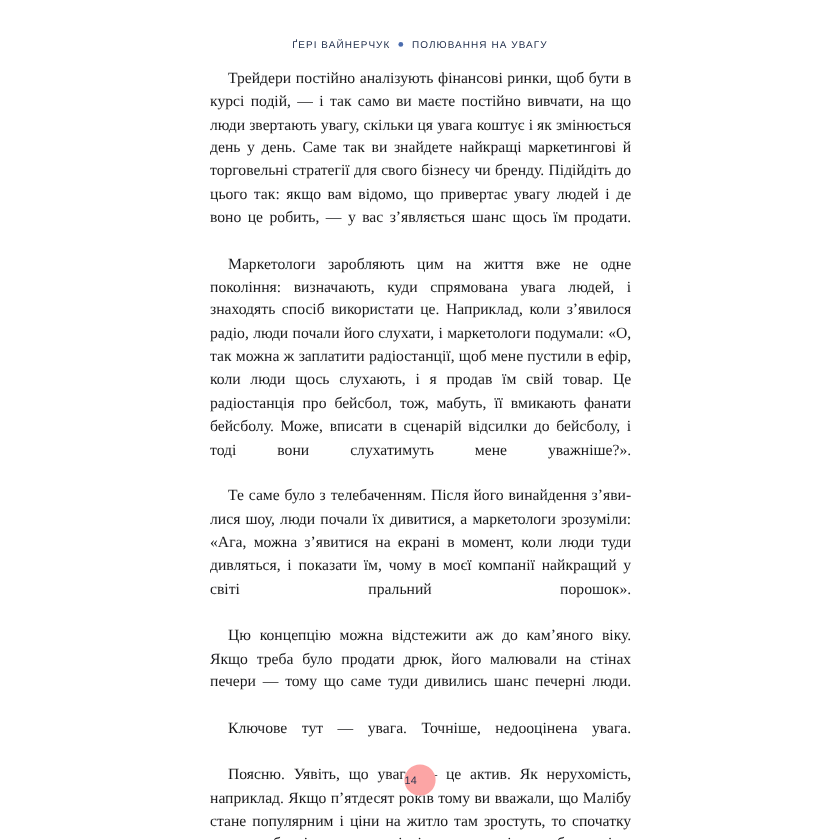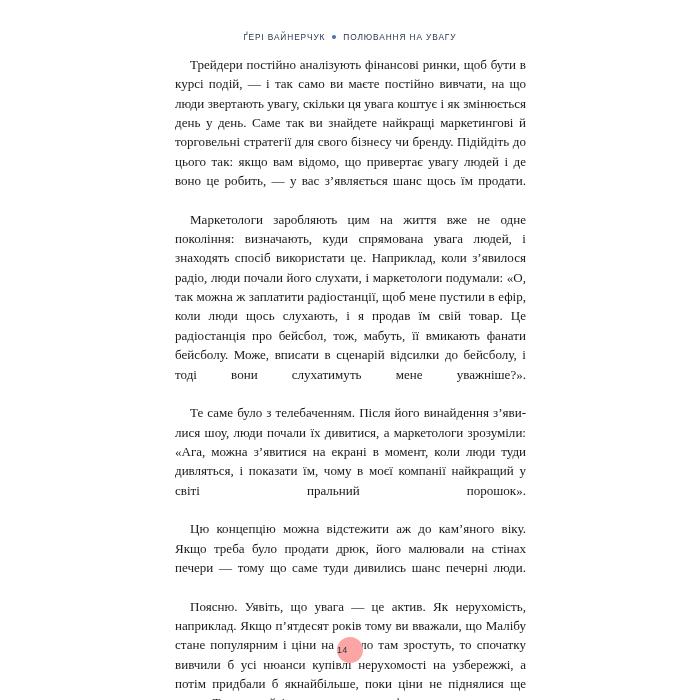--- a/index.html
+++ b/index.html
@@ -113,20 +113,21 @@
     <span class="rh-text">Ґері Вайнерчук</span>
     <span class="rh-dot"></span>
     <span class="rh-text">Полювання на увагу</span>
   </div>
 
   <div class="textblock">
     <p class="indent">Трейдери постійно аналізують фінансові ринки, щоб бути в курсі подій, — і так само ви маєте постійно вивчати, на що люди звертають увагу, скільки ця увага коштує і як змінюється день у день. Саме так ви знайдете найкращі маркетингові й тор­говельні стратегії для свого бізнесу чи бренду. Підійдіть до цьо­го так: якщо вам відомо, що привертає увагу людей і де воно це робить, — у вас з’являється шанс щось їм продати.</p>
     <p class="indent">Маркетологи заробляють цим на життя вже не одне покоління: визначають, куди спрямована увага людей, і знаходять спосіб ви­користати це. Наприклад, коли з’явилося радіо, люди почали йо­го слухати, і маркетологи подумали: «О, так можна ж заплатити радіостанції, щоб мене пустили в ефір, коли люди щось слухають, і я продав їм свій товар. Це радіостанція про бейсбол, тож, мабуть, її вмикають фанати бейсболу. Може, вписати в сценарій відсил­ки до бейсболу, і тоді вони слухатимуть мене уважніше?».</p>
     <p class="indent">Те саме було з телебаченням. Після його винайдення з’яви­лися шоу, люди почали їх дивитися, а маркетологи зрозуміли: «Ага, можна з’явитися на екрані в момент, коли люди туди див­ляться, і показати їм, чому в моєї компанії найкращий у світі пральний порошок».</p>
     <p class="indent">Цю концепцію можна відстежити аж до кам’яного віку. Якщо треба було продати дрюк, його малювали на стінах печери — то­му що саме туди дивились шанс печерні люди.</p>
+    <p class="indent">Ключове тут — увага. Точніше, недооцінена увага.</p>
     <p class="indent">Поясню. Уявіть, що увага — це актив. Як нерухомість, напри­клад. Якщо п’ятдесят років тому ви вважали, що Малібу стане популярним і ціни на житло там зростуть, то спочатку вивчи­ли б усі нюанси купівлі нерухомості на узбережжі, а потім при­дбали б якнайбільше, поки ціни не піднялися ще вище. Так са­мо й із рекламними платформами: якщо на них спрямовано ба­гато уваги, а вартість розміщених там історій відносно низька, потрібно діяти рішуче. Певні рекламні платформи мають недо­оцінену увагу — аналогічно з тим, як у певних містах ще не ви­росла ціна на нерухомість.</p>
   </div>
 
   <div class="folio">
     <span>14</span>
   </div>
 
 </div>
 
 </body></html>

